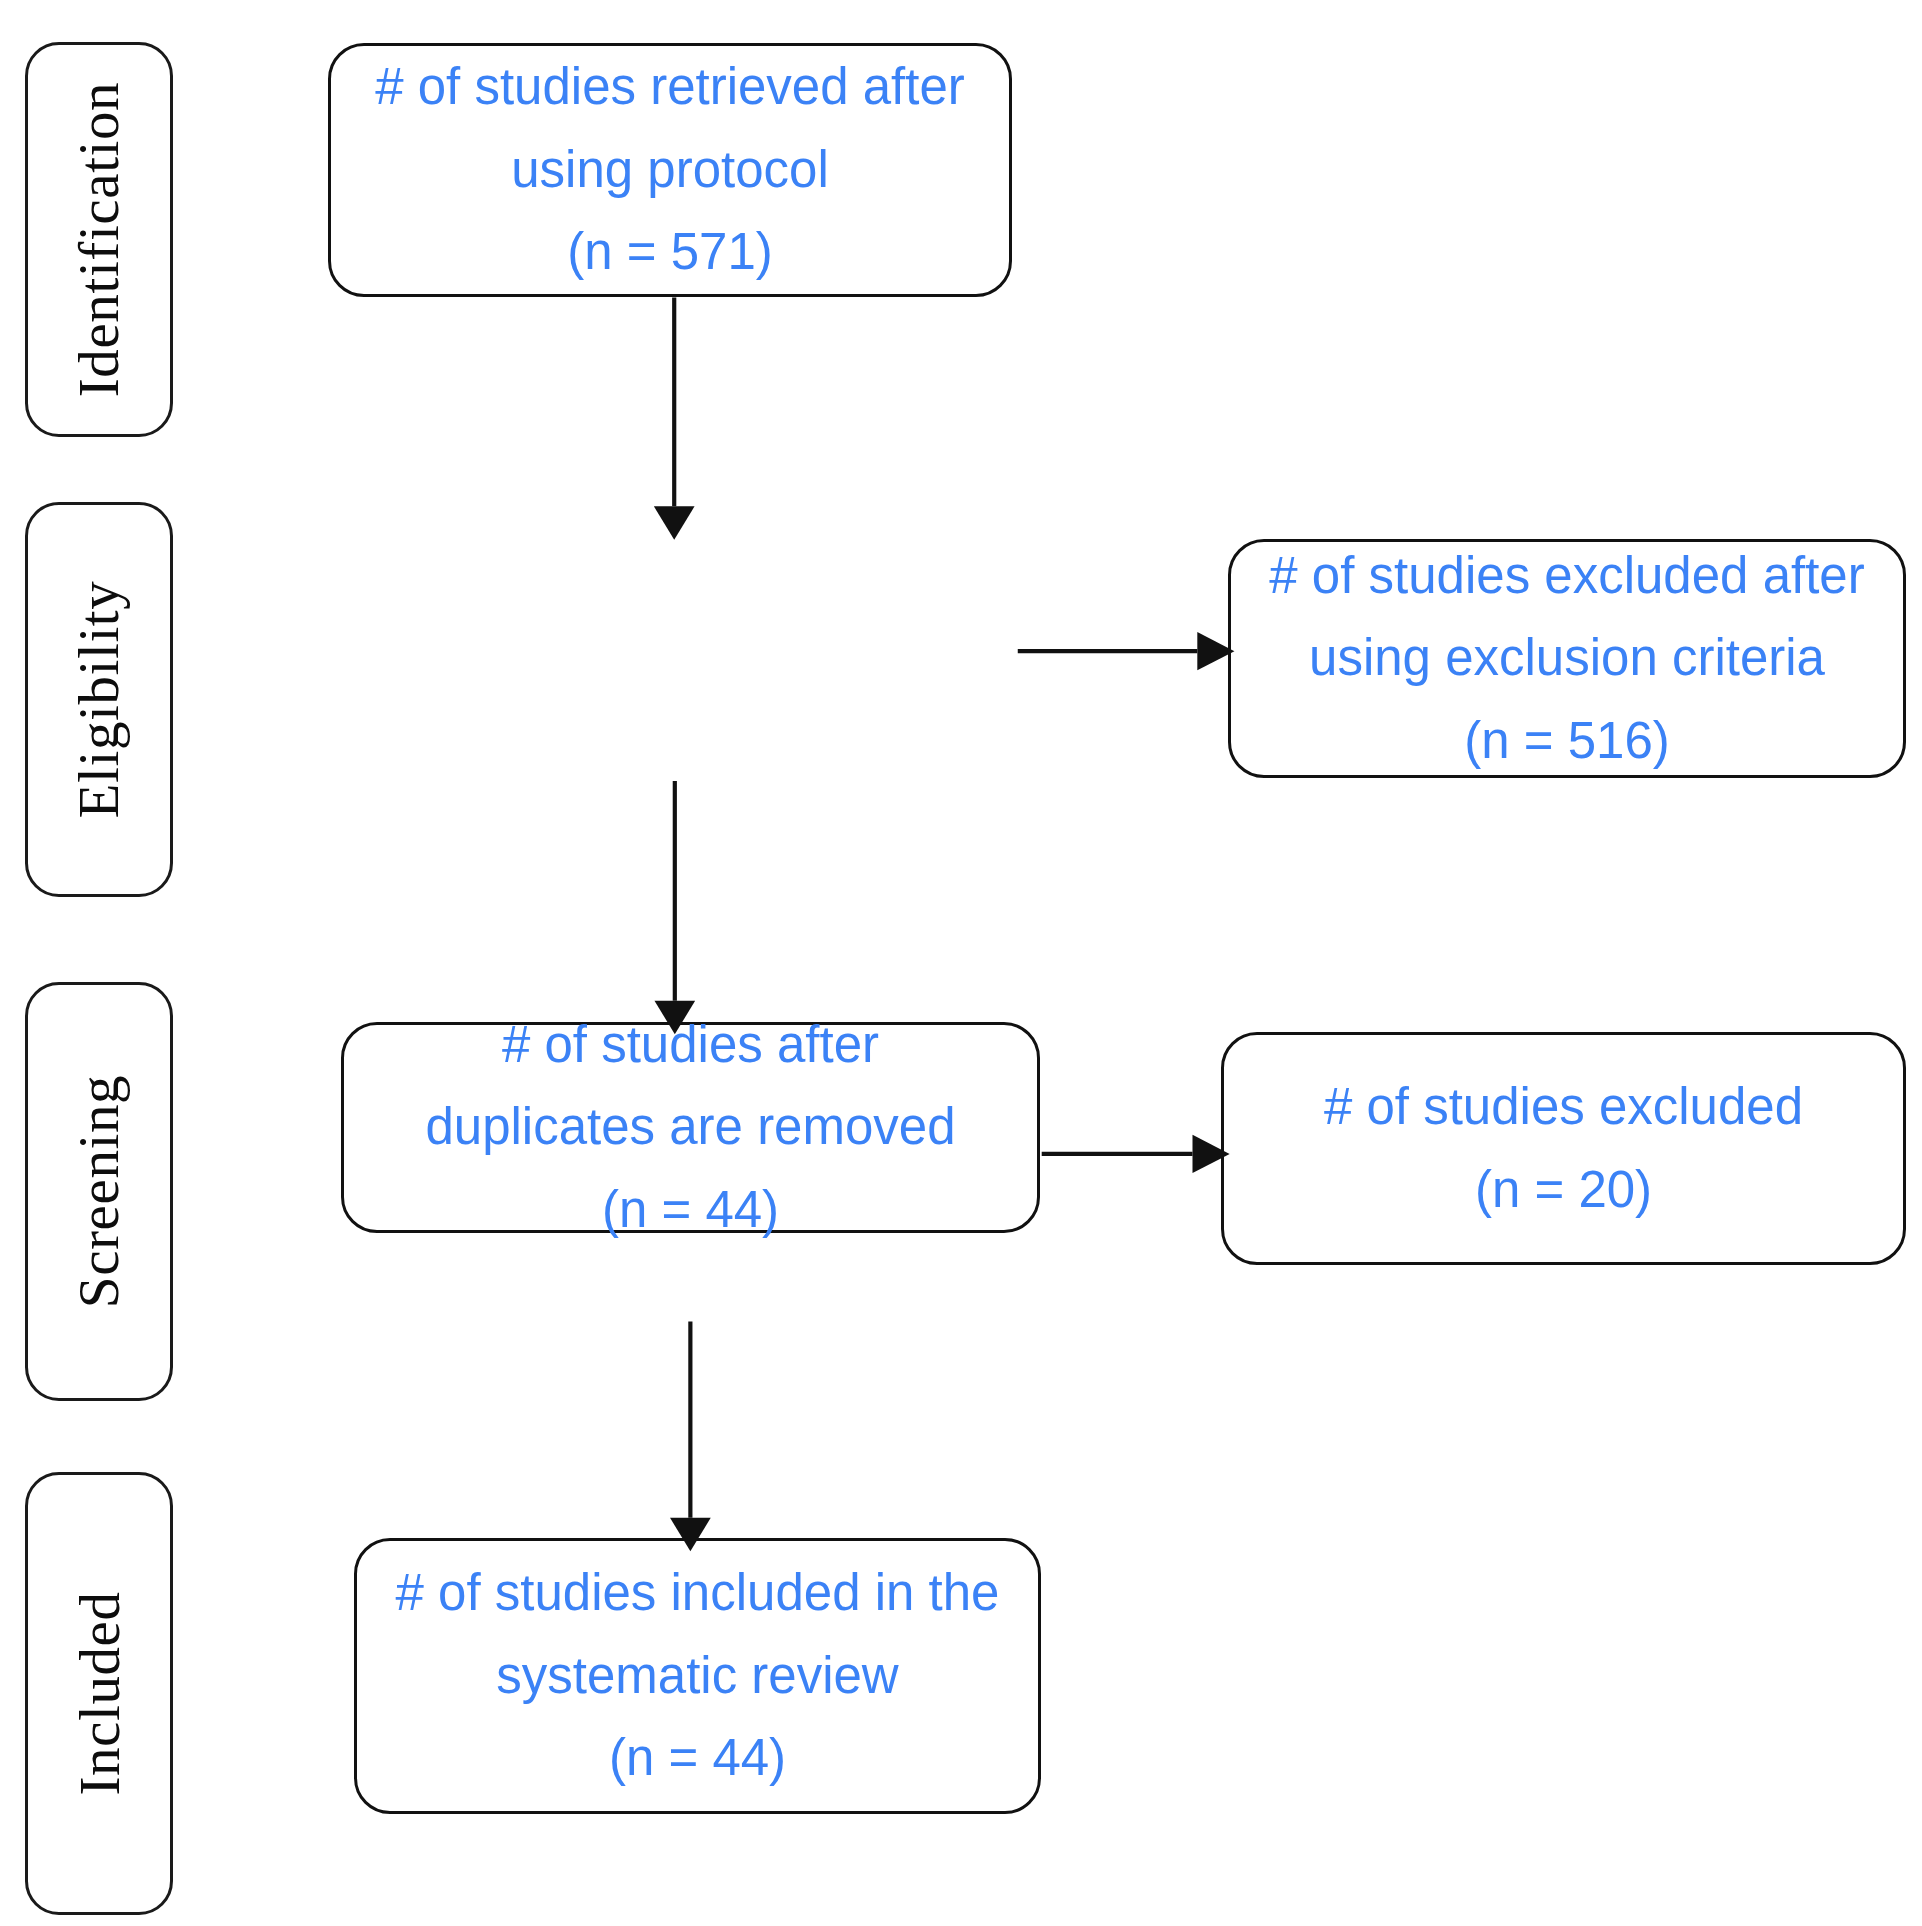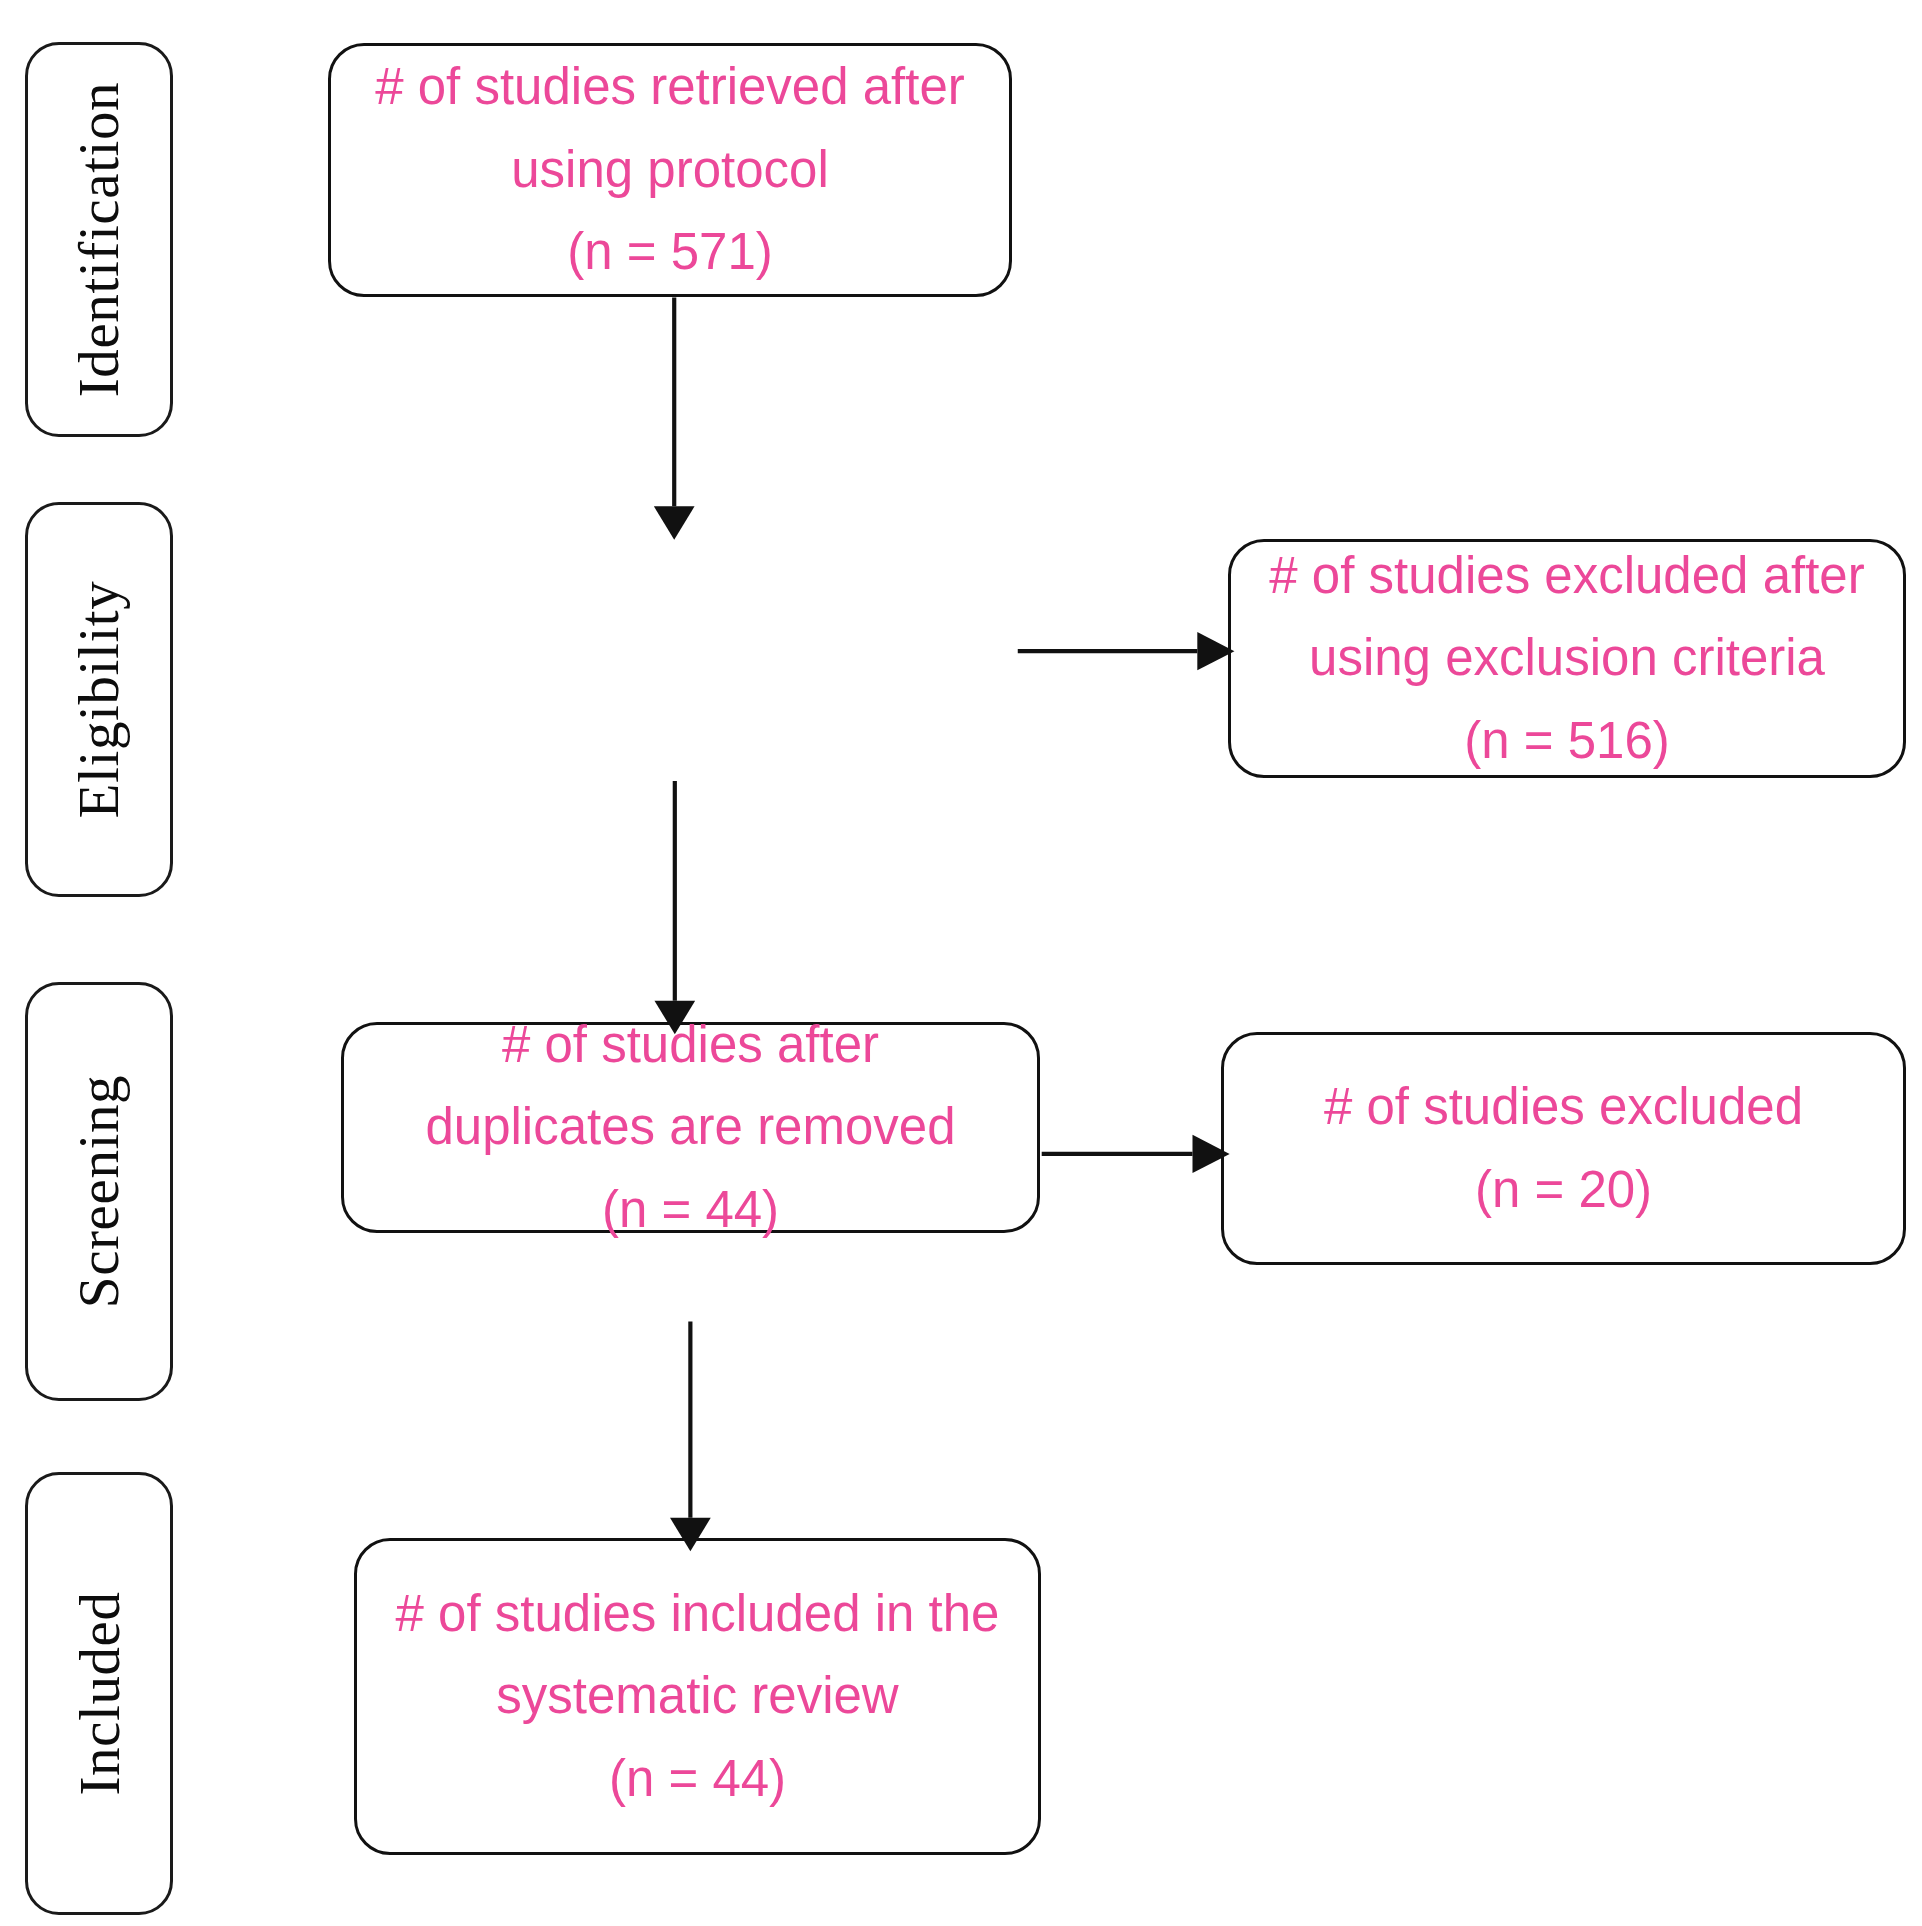--- a/index.html
+++ b/index.html
@@ -54,21 +54,21 @@
     flex-direction: column;
     align-items: center;
     justify-content: center;
     padding: 6px 24px;
   }
   .flow-line {
     font-family: "Liberation Sans", sans-serif;
     font-size: 51px;
     line-height: 1.62;
     text-align: center;
-    color: #ec4899;
+    color: #3b82f6;
     white-space: nowrap;
   }
 
   
   #connectors {
     position: absolute;
     left: 0;
     top: 0;
     width: 1923px;
     height: 1926px;
@@ -113,21 +113,21 @@
     <div class="flow-line"># of studies after</div>
     <div class="flow-line">duplicates are removed</div>
     <div class="flow-line">(n = 44)</div>
   </div>
 
   <div class="flow-box" style="left:1221px; top:1032px; width:685px; height:233px;">
     <div class="flow-line"># of studies excluded</div>
     <div class="flow-line">(n = 20)</div>
   </div>
 
-  <div class="flow-box" style="left:354px; top:1538px; width:687px; height:317px;">
+  <div class="flow-box" style="left:354px; top:1538px; width:687px; height:276px;">
     <div class="flow-line"># of studies included in the</div>
     <div class="flow-line">systematic review</div>
     <div class="flow-line">(n = 44)</div>
   </div>
 
   <svg id="connectors" viewBox="0 0 3212 3218" xmlns="http://www.w3.org/2000/svg">
     <defs>
       <marker id="arrowhead-down" markerWidth="10" markerHeight="10" refX="5" refY="9" orient="auto" markerUnits="userSpaceOnUse">
         <polygon points="0,0 10,0 5,10" fill="#111111"></polygon>
       </marker>

